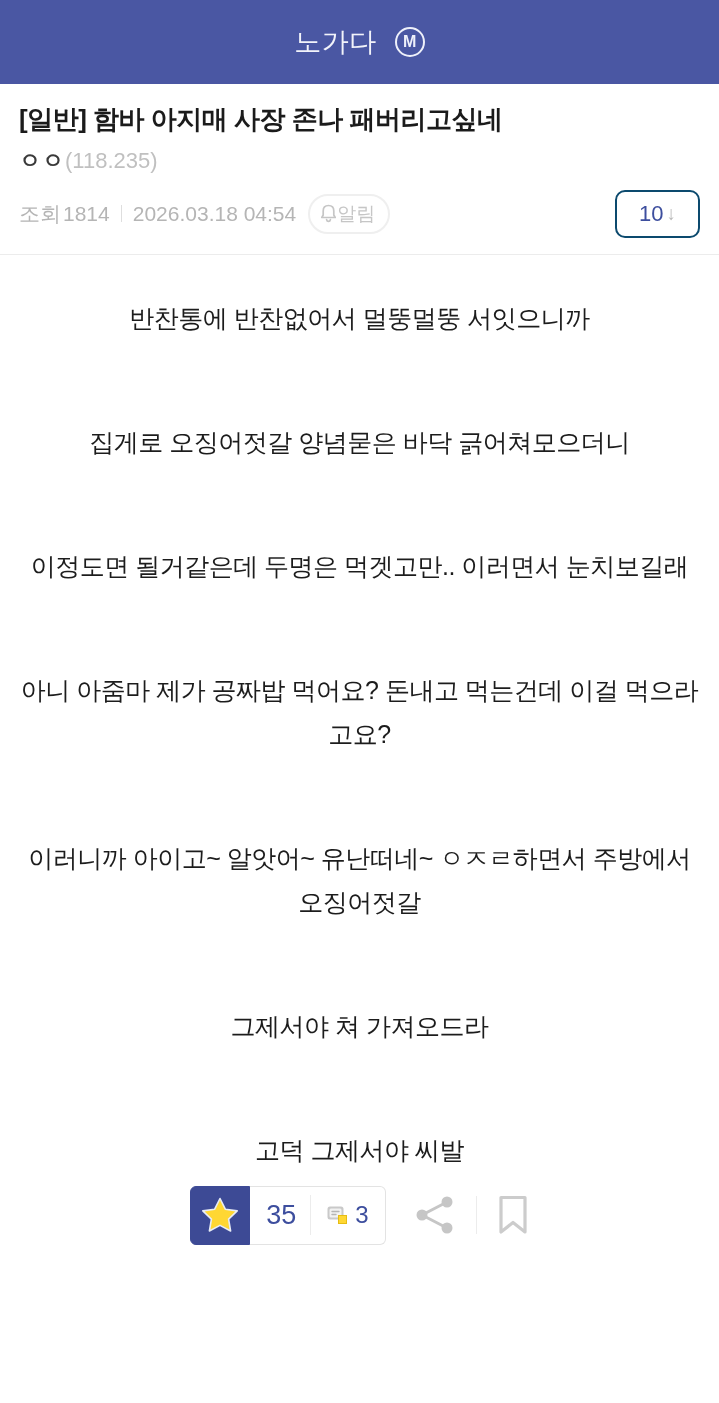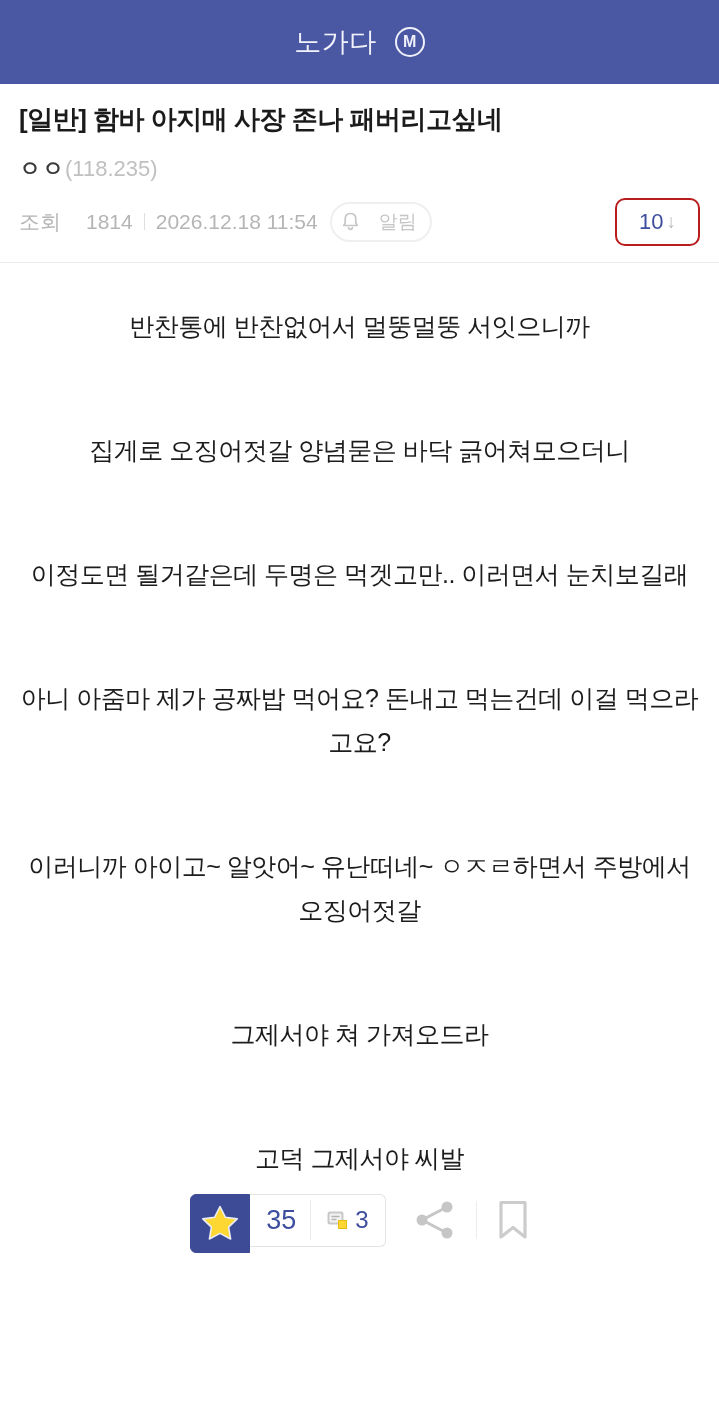--- a/index.html
+++ b/index.html
@@ -26,64 +26,64 @@
     width: 30px; height: 30px; border: 2px solid #eef0fa; border-radius: 50%;
     display: flex; align-items: center; justify-content: center;
     color: #eef0fa; font-size: 16px; font-weight: 700;
   }
   
   .post-info { padding: 19px 19px 9px 19px; border-bottom: 1px solid #ececec; padding-bottom: 16px; }
   .post-title {
     font-size: 26px; font-weight: 600; color: #1b1b1b; line-height: 1.3;
     letter-spacing: -0.5px;
   }
-  .author-row { margin-top: 17px; font-size: 22px; display: flex; align-items: baseline; }
+  .author-row { margin-top: 9px; font-size: 22px; display: flex; align-items: baseline; }
   .author-name { color: #3a3a3a; font-weight: 600; letter-spacing: 1px; }
   .author-ip { color: #c0c0c0; font-weight: 400; }
   .meta-row {
     margin-top: 14px;
     display: flex; align-items: center;
   }
   .meta-left { display: flex; align-items: center; color: #b5b5b5; font-size: 21px; }
   .meta-sep { width: 1px; height: 17px; background: #dedede; margin: 0 11px; }
-  .views-label { margin-right: 25px; }
+  .views-label { margin-right: 2px; }
   .alarm-pill {
     margin-left: 12px;
-    display: inline-flex; align-items: center; gap: 20px;
+    display: inline-flex; align-items: center; gap: 0;
     border: 2px solid #efefef; border-radius: 999px;
     padding: 5px 13px 5px 10px;
     color: #c6c6c6; font-size: 19px;
     background: #fff;
   }
   .alarm-pill svg { display: block; }
   .comment-nav-btn {
     margin-left: auto;
     width: 85px; height: 48px;
-    border: 2px solid #b91c1c; border-radius: 10px; background: #fff;
+    border: 2px solid #0c4a6e; border-radius: 10px; background: #fff;
     display: flex; align-items: center; justify-content: center; gap: 3px;
     cursor: pointer;
   }
   .comment-nav-count { color: #3d4e9e; font-size: 22px; font-weight: 500; }
   .comment-nav-arrow { color: #b9b9b9; font-size: 19px; }
   
   .post-body { padding: 41px 20px 0 20px; }
   .post-body p {
     font-size: 25px; color: #1c1c1c; line-height: 44px;
     letter-spacing: -0.5px;
     margin: 0 0 80px 0;
     word-break: break-all;
     text-align: center;
   }
   .post-body p:last-child { margin-bottom: 0; }
   
   .action-bar {
     margin-top: 14px;
     display: flex; align-items: center; justify-content: center;
   }
-  .recommend-widget { display: flex; align-items: stretch; height: 53px; }
+  .recommend-widget { display: flex; align-items: stretch; height: 59px; }
   .star-button {
     width: 60px; height: 59px;
     background: #3d4a95; border: 1px solid #3d4a95;
     border-radius: 6px 0 0 6px;
     display: flex; align-items: center; justify-content: center;
     cursor: pointer;
   }
   .count-box {
     display: flex; align-items: center;
     border: 1px solid #e3e3e3; border-left: none;
@@ -114,21 +114,21 @@
     <div class="post-title">[일반] 함바 아지매 사장 존나 패버리고싶네</div>
     <div class="author-row">
       <span class="author-name">ㅇㅇ</span>
       <span class="author-ip">(118.235)</span>
     </div>
     <div class="meta-row">
       <div class="meta-left">
         <span class="views-label">조회</span>
         <span>1814</span>
         <span class="meta-sep"></span>
-        <span>2026.12.18 11:54</span>
+        <span>2026.03.18 04:54</span>
         <span class="alarm-pill">
           <svg width="17" height="19" viewBox="0 0 17 19">
             <path d="M8.5 1.5 C5.2 1.5 3.2 3.8 3.2 7 L3.2 11 L1.8 13.5 L15.2 13.5 L13.8 11 L13.8 7 C13.8 3.8 11.8 1.5 8.5 1.5 Z" fill="none" stroke="#c6c6c6" stroke-width="1.7" stroke-linejoin="round"></path>
             <path d="M6.6 15.6 C6.8 16.8 7.5 17.4 8.5 17.4 C9.5 17.4 10.2 16.8 10.4 15.6" fill="none" stroke="#c6c6c6" stroke-width="1.7" stroke-linecap="round"></path>
           </svg>
           <span>알림</span>
         </span>
       </div>
       <button class="comment-nav-btn">
         <span class="comment-nav-count">10</span>

